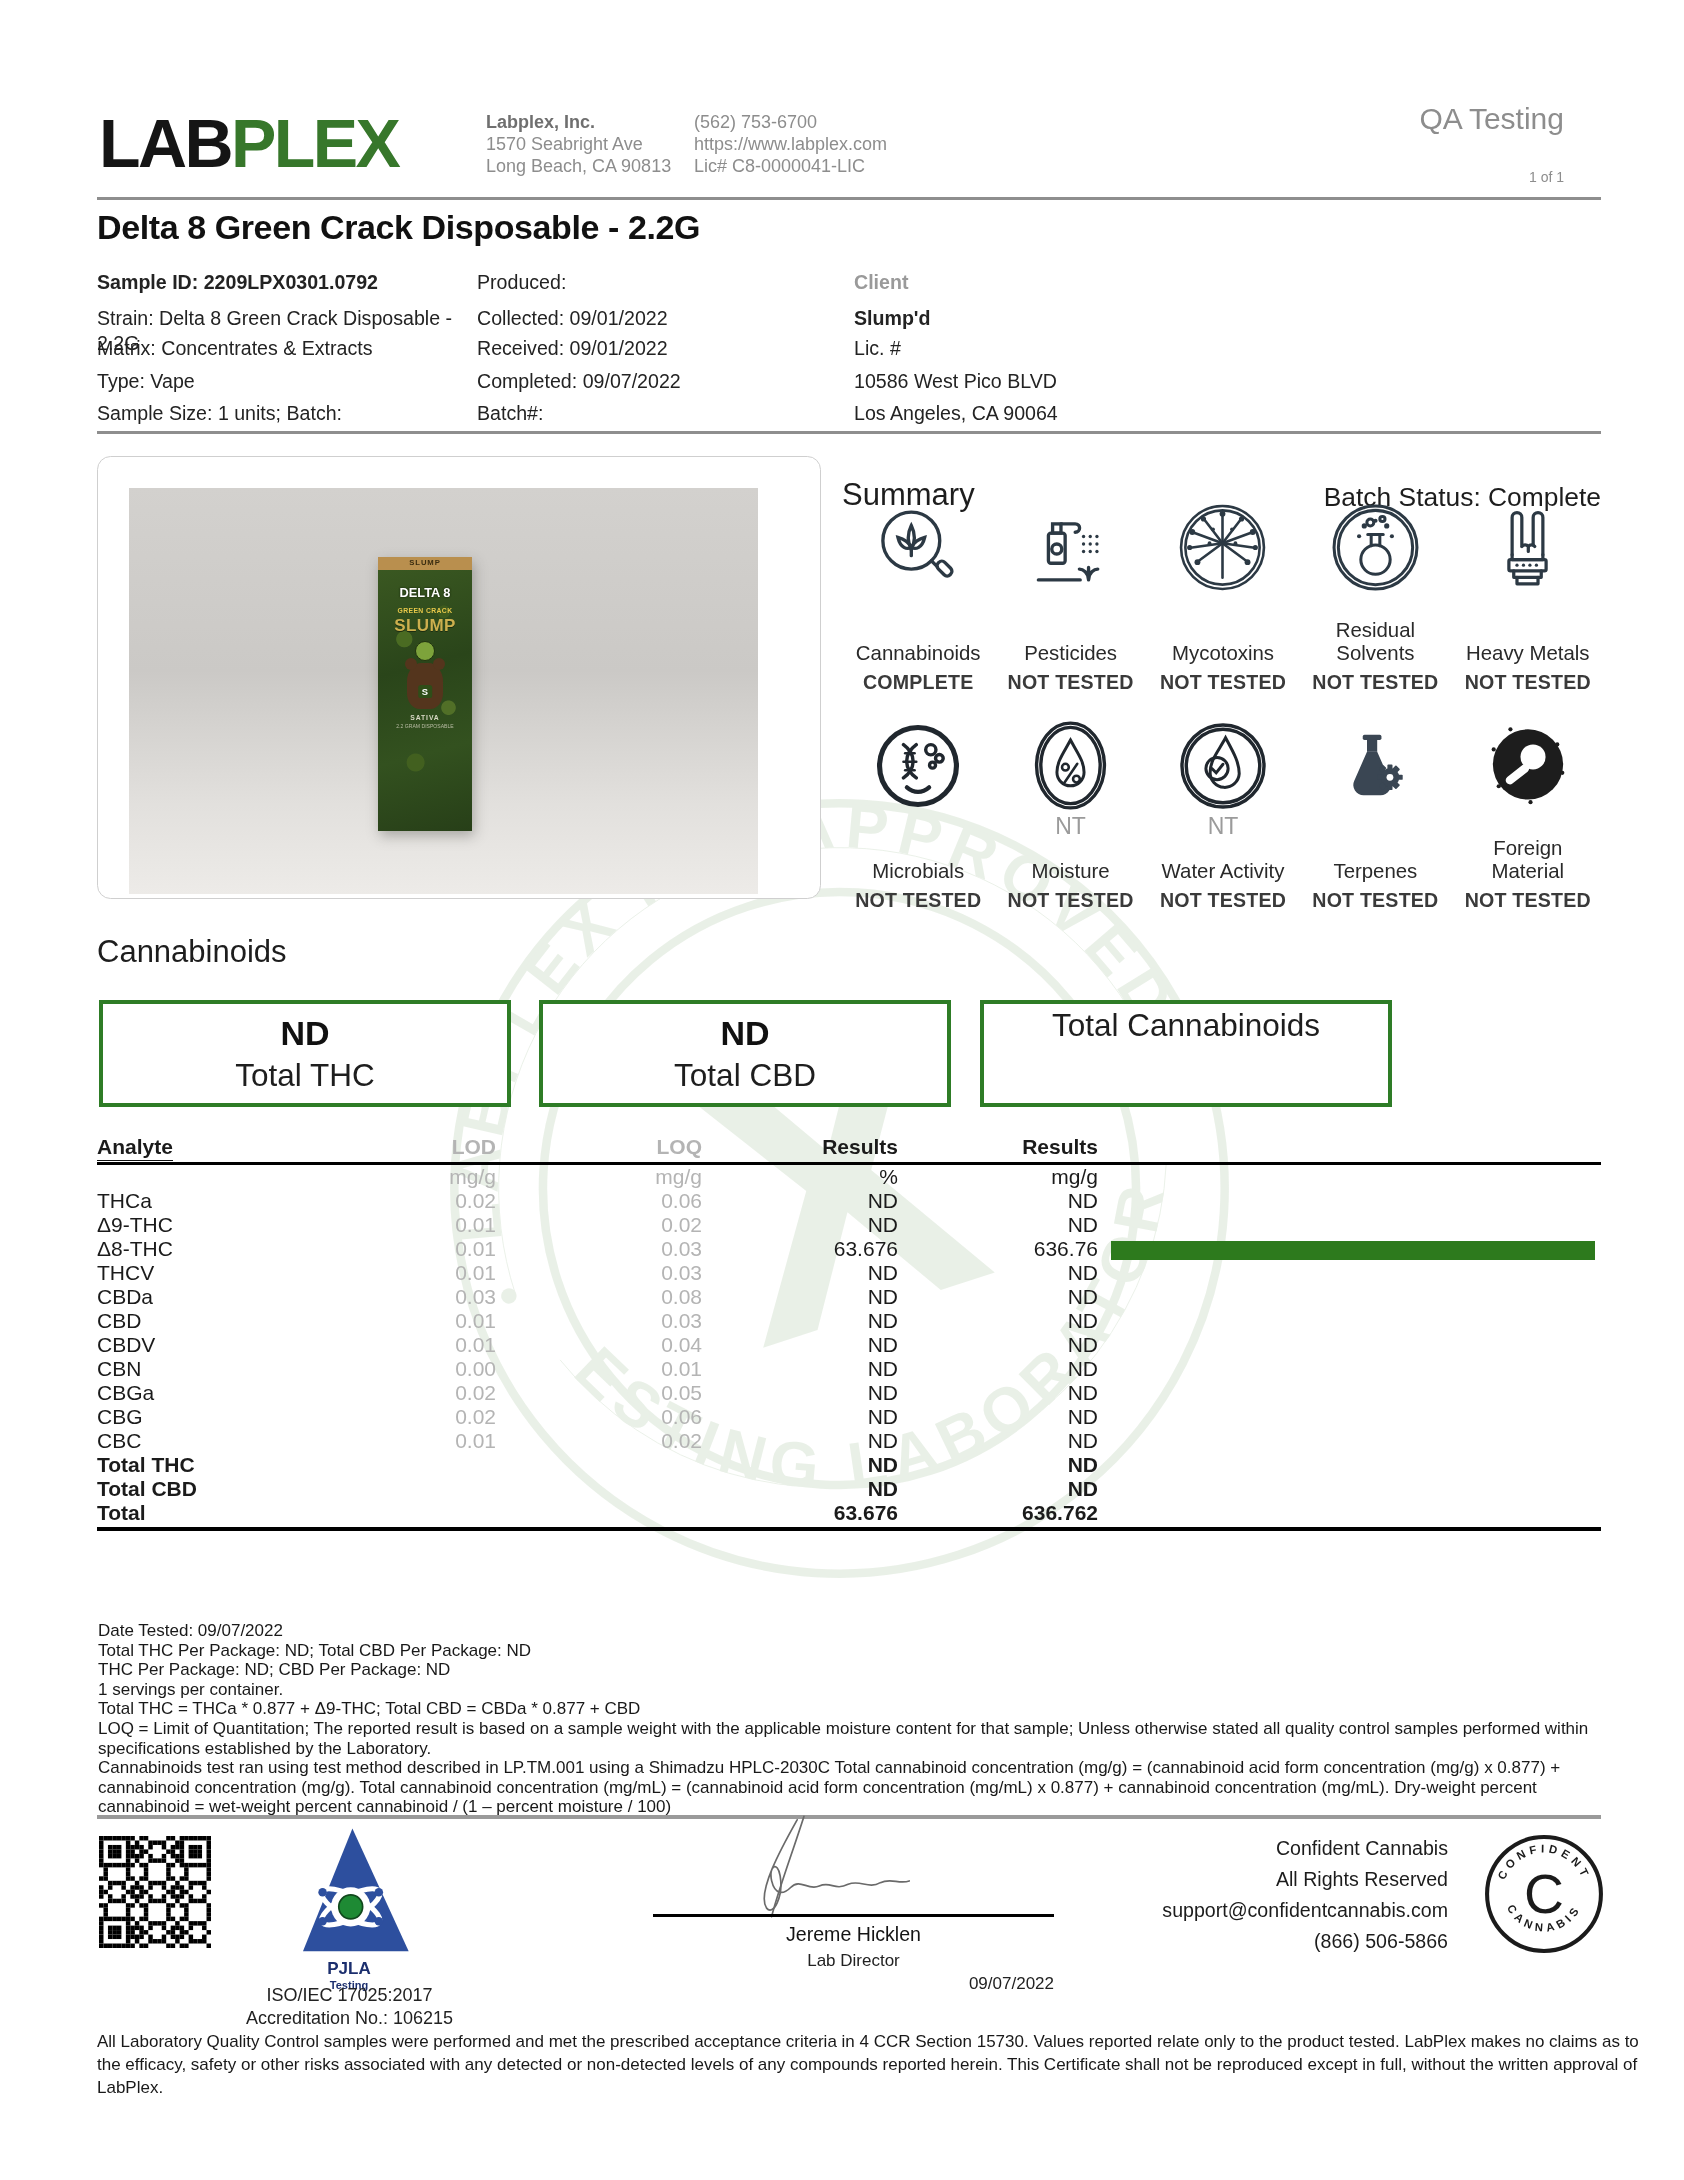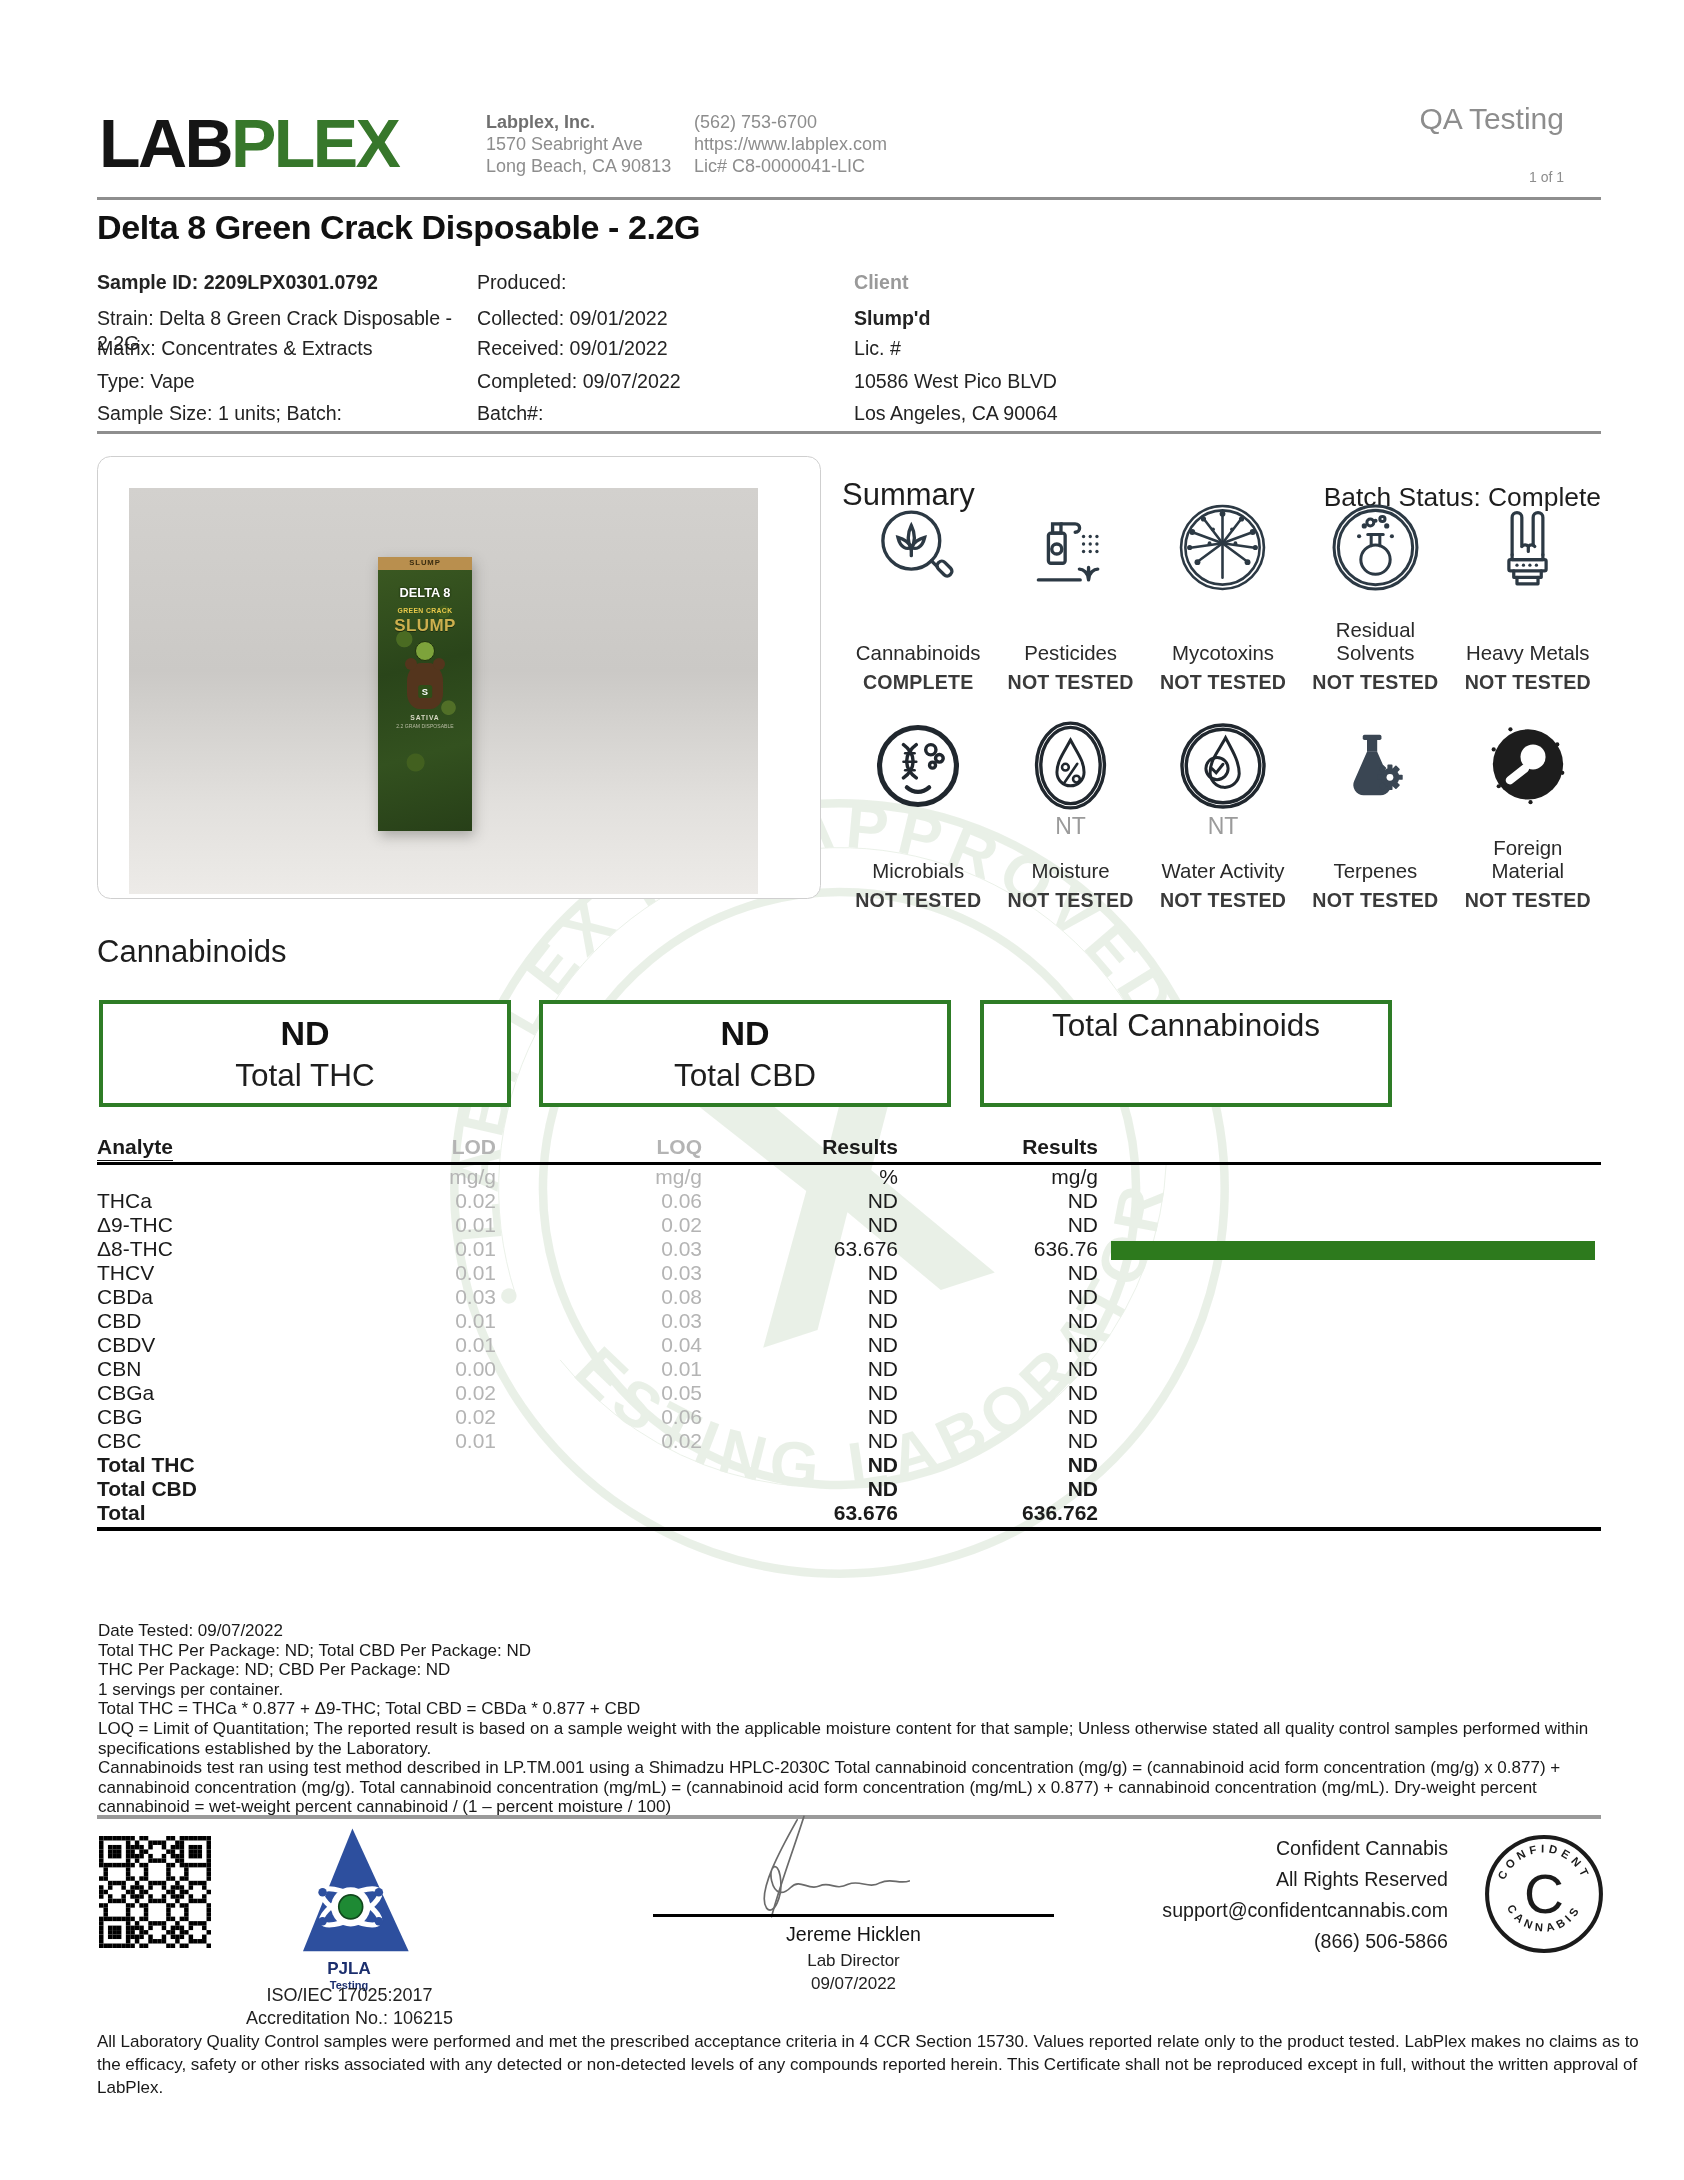--- a/index.html
+++ b/index.html
@@ -106,21 +106,21 @@
   #pjla { left:274px; top:1825px; width:150px; text-align:center; }
   #pjla .org { font-size:17px; font-weight:bold; color:#1c2f6e; margin-top:-1.7px; }
   #pjla .sub { font-size:11px; font-weight:bold; color:#1c2f6e; }
   #iso-line { left:215px; top:1985px; width:269px; text-align:center; font-size:18px; color:#222; }
   #accr-line { left:215px; top:2008px; width:269px; text-align:center; font-size:18px; color:#222; }
   #signature { left:630px; top:1813px; width:409px; height:107px; }
   #sig-line { position:absolute; left:653px; top:1914px; width:401px; height:3.4px; background:#000; z-index:1; }
   .sig-text { position:absolute; left:653px; width:401px; text-align:center; z-index:1; }
   #sig-name { top:1923px; font-size:19.6px; color:#141414; }
   #sig-role { top:1951px; font-size:17px; color:#222; }
-  #sig-date { top:1974px; font-size:17px; color:#222; }
+  #sig-date { top:1974px; font-size:17px; color:#222;text-align:right; }
   #confident { left:937px; top:1833px; width:511px; text-align:right; font-size:19.6px; line-height:31px; color:#1c1c1c; }
   #cc-logo { left:1483px; top:1833px; width:122px; height:122px; }
   #disclaimer { left:97px; top:2030px; width:1554px; font-size:17px; line-height:23px; color:#191919; }
 </style>
 </head>
 <body>
 
 <div id="page">
 
   <svg id="watermark" viewBox="0 0 940 940">

